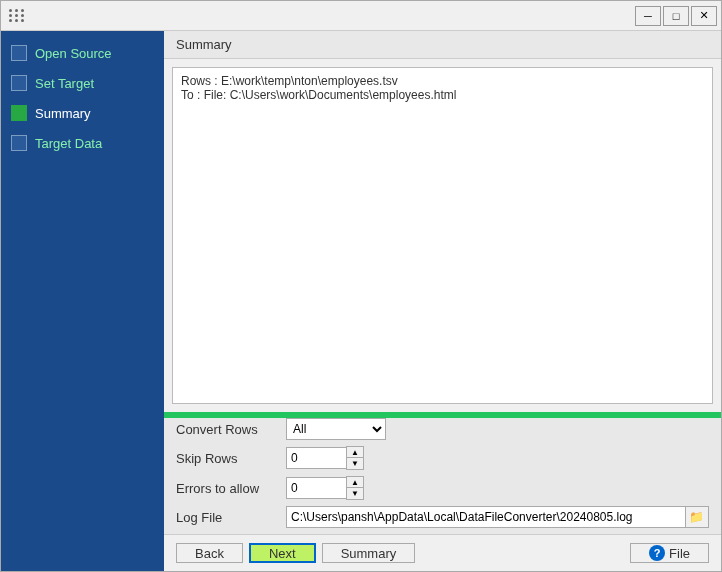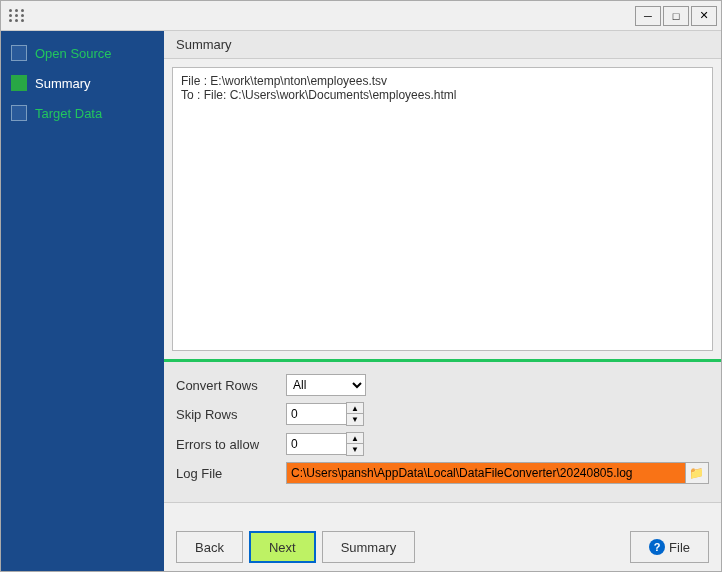--- a/index.html
+++ b/index.html
@@ -61,21 +61,21 @@
       display: flex;
       flex-direction: column;
       gap: 2px;
     }
 
     .sidebar-item {
       display: flex;
       align-items: center;
       gap: 8px;
       padding: 6px 10px;
-      color: #22c55e;
+      color: #86efac;
       cursor: pointer;
       font-size: 13px;
     }
 
     .sidebar-item.active {
       color: white;
     }
 
     .sidebar-item .step-indicator {
       width: 16px;
@@ -116,43 +116,43 @@
       margin: 8px;
       border: 1px solid #bbb;
       padding: 6px 8px;
       font-size: 12px;
       color: #333;
       overflow: auto;
     }
 
     .options-panel {
       background: #e8e8e8;
-      border-top: 3px solid #22c55e;
-      padding: 12px 12px;
+      border-top: 6px solid #22c55e;
+      padding: 0 12px;
     }
 
     .option-row {
       display: flex;
       align-items: center;
       margin-bottom: 6px;
     }
 
     .option-label {
       width: 110px;
       font-size: 13px;
       color: #333;
     }
 
     .option-control {
       display: flex;
       align-items: center;
     }
 
     select.option-select {
-      width: 80px;
+      width: 100px;
       height: 22px;
       border: 1px solid #aaa;
       background: white;
       font-size: 12px;
       padding: 0 2px;
     }
 
     .spinner-input {
       display: flex;
       align-items: center;
@@ -197,21 +197,21 @@
       margin-bottom: 6px;
     }
 
     .logfile-input {
       flex: 1;
       height: 22px;
       border: 1px solid #aaa;
       border-right: none;
       padding: 0 4px;
       font-size: 12px;
-      background: #f97316;
+      background: #ffffff;
     }
 
     .logfile-btn {
       width: 24px;
       height: 22px;
       border: 1px solid #aaa;
       background: #f0f0f0;
       cursor: pointer;
       display: flex;
       align-items: center;
@@ -232,28 +232,27 @@
       display: flex;
       gap: 6px;
     }
 
     .bottom-right {
       display: flex;
       gap: 6px;
     }
 
     .btn {
-      height: 32px;
+      height: 20px;
       padding: 0 18px;
       border: 1px solid #aaa;
       background: #f0f0f0;
       cursor: pointer;
       font-size: 13px;
       color: #333;
-      margin-top: 20px;
     }
 
     .btn.primary {
       border: 2px solid #0066cc;
       background: #bef264;
     }
 
     .btn.help {
       display: flex;
       align-items: center;
@@ -312,35 +311,39 @@
     </div>
   </div>
 
   <div class="main-content">
 
     <div class="sidebar">
       <div class="sidebar-item">
         <div class="step-indicator"></div>
         <span>Open Source</span>
       </div>
+      <div class="sidebar-item">
+        <div class="step-indicator"></div>
+        <span>Set Target</span>
+      </div>
       <div class="sidebar-item active">
         <div class="step-indicator"></div>
         <span>Summary</span>
       </div>
       <div class="sidebar-item">
         <div class="step-indicator"></div>
         <span>Target Data</span>
       </div>
     </div>
 
     <div class="right-panel">
       <div class="panel-header">Summary</div>
 
       <div class="summary-area">
-        <div>File : E:\work\temp\nton\employees.tsv</div>
+        <div>Rows : E:\work\temp\nton\employees.tsv</div>
         <div>To : File: C:\Users\work\Documents\employees.html</div>
       </div>
 
       <div class="options-panel">
 
         <div class="option-row">
           <div class="option-label">Convert Rows</div>
           <div class="option-control">
             <select class="option-select">
               <option>All</option>

